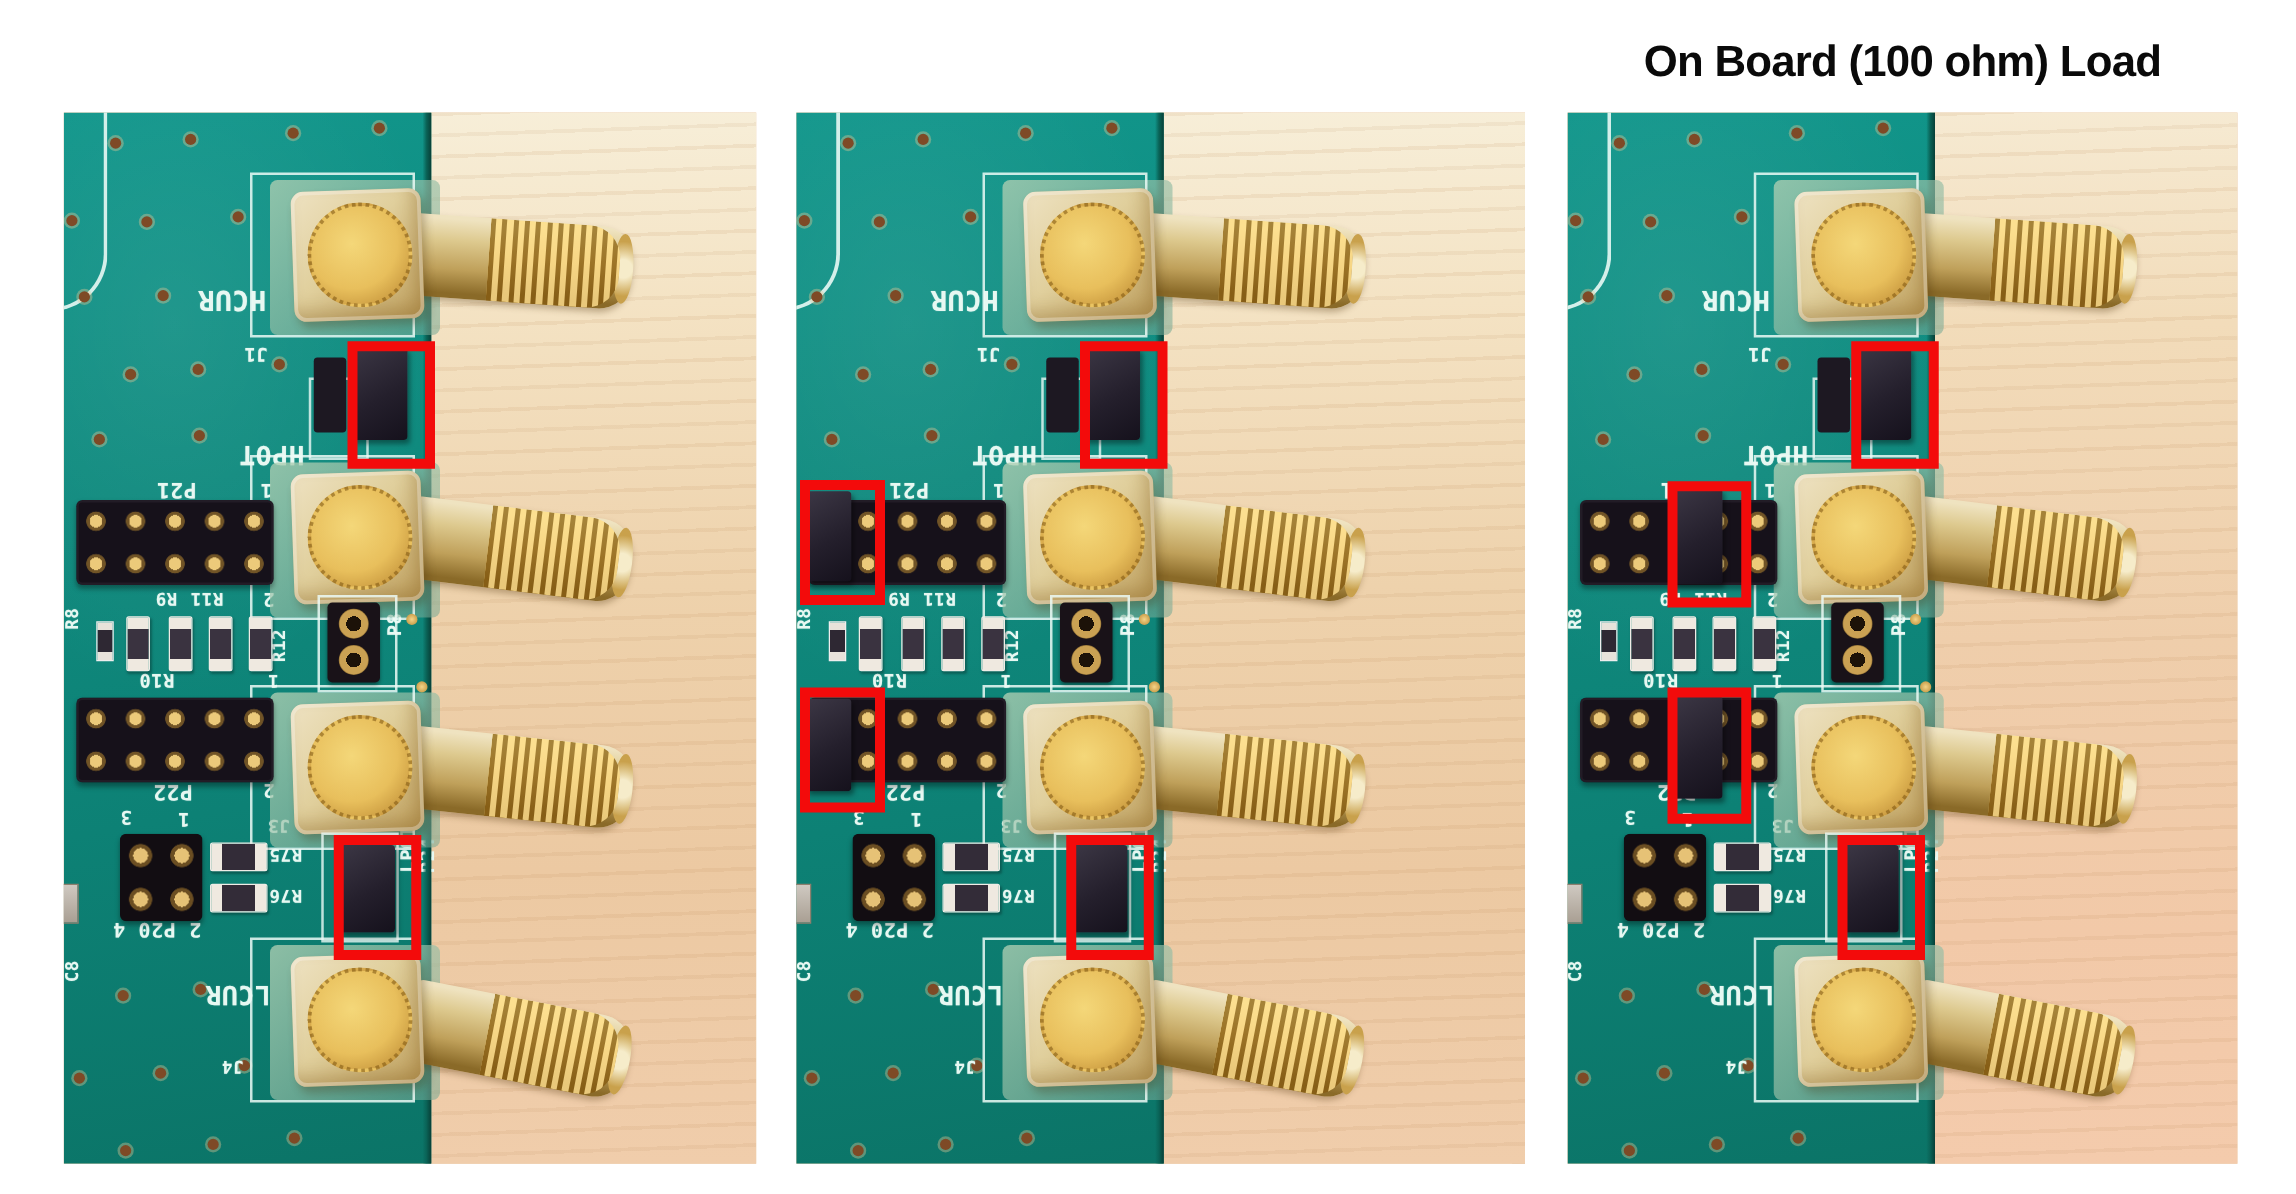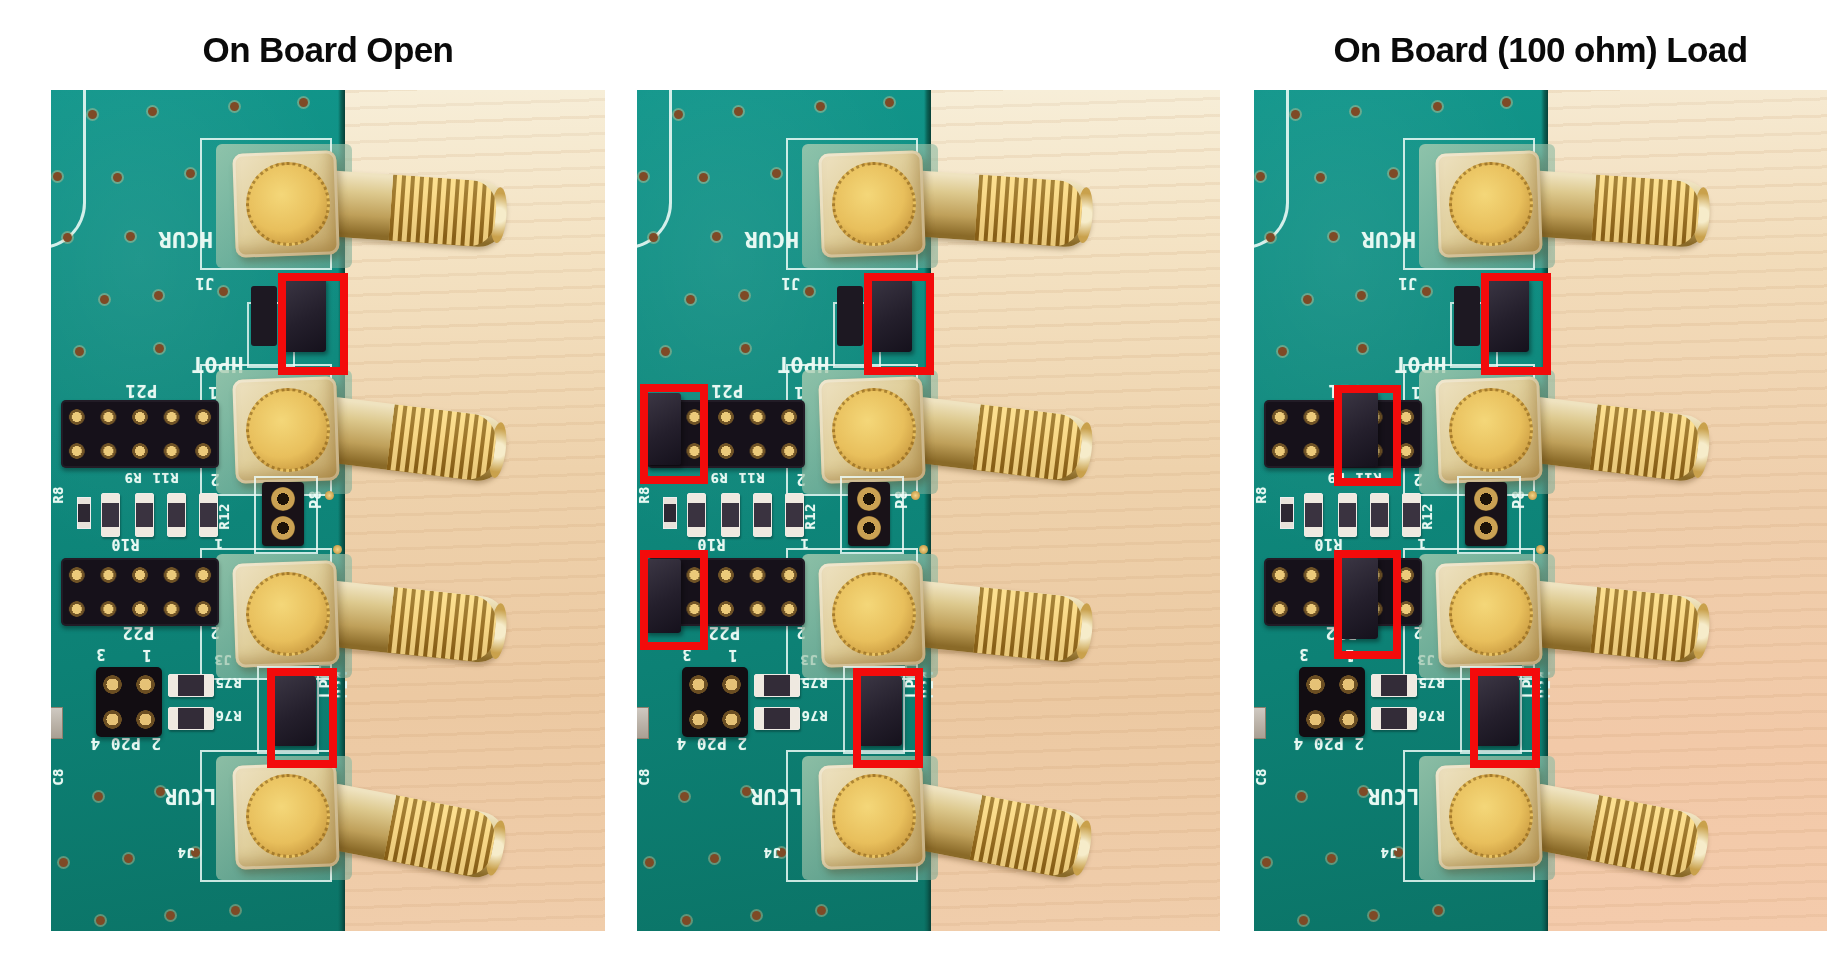--- a/index.html
+++ b/index.html
@@ -4,21 +4,21 @@
 <style>
   html,body{margin:0;padding:0;background:#ffffff;}
   body{width:1837px;height:955px;position:relative;overflow:hidden;
        font-family:"Liberation Sans",sans-serif;}
   .canvas{position:absolute;inset:0;}
 
   
   .pb{position:absolute;top:0;height:955px;margin:0;}
   .pb:nth-child(1){left:51px;width:554px;}
   .pb:nth-child(2){left:637px;width:583px;}
-  .pb:nth-child(3){left:1254px;width:536px;padding-left:37px;}
+  .pb:nth-child(3){left:1254px;width:536px;}
   .title{position:absolute;top:31px;left:0;right:0;text-align:center;
          font-weight:700;font-size:35px;line-height:1.1;color:#0a0a0a;
          letter-spacing:-0.6px;white-space:nowrap;}
   .photo{position:absolute;top:90px;left:0;right:0;height:841px;overflow:hidden;background:#eccaa6;}
   .scene{position:absolute;inset:0;}
 
   
   .wood{position:absolute;top:0;bottom:0;left:294px;right:0;
     background:linear-gradient(180deg,#f7eed8 0%,#f4e3c4 18%,#eed2ac 45%,#ecc9a2 72%,#f0cdab 100%);}
   .wood::after{content:"";position:absolute;inset:0;
@@ -116,21 +116,20 @@
   .j-bot{left:221px;top:586px;width:44px;height:70px;}
 
   
   .redbox{position:absolute;border:8px solid #f30b0b;z-index:5;}
 </style>
 </head>
 <body>
 
 <div class="canvas">
   <figure class="pb">
-    <figcaption class="title">On Board Open</figcaption>
     <div class="photo">
   <div class="scene">
     <div class="wood"></div>
     <div class="pcb">
       <div class="arc"></div>
       <div class="dots">
               <div class="dot" style="left: 37px; top: 20px;"></div>
               <div class="dot" style="left: 97px; top: 17px;"></div>
               <div class="dot" style="left: 179px; top: 12px;"></div>
               <div class="dot" style="left: 248px; top: 8px;"></div>

